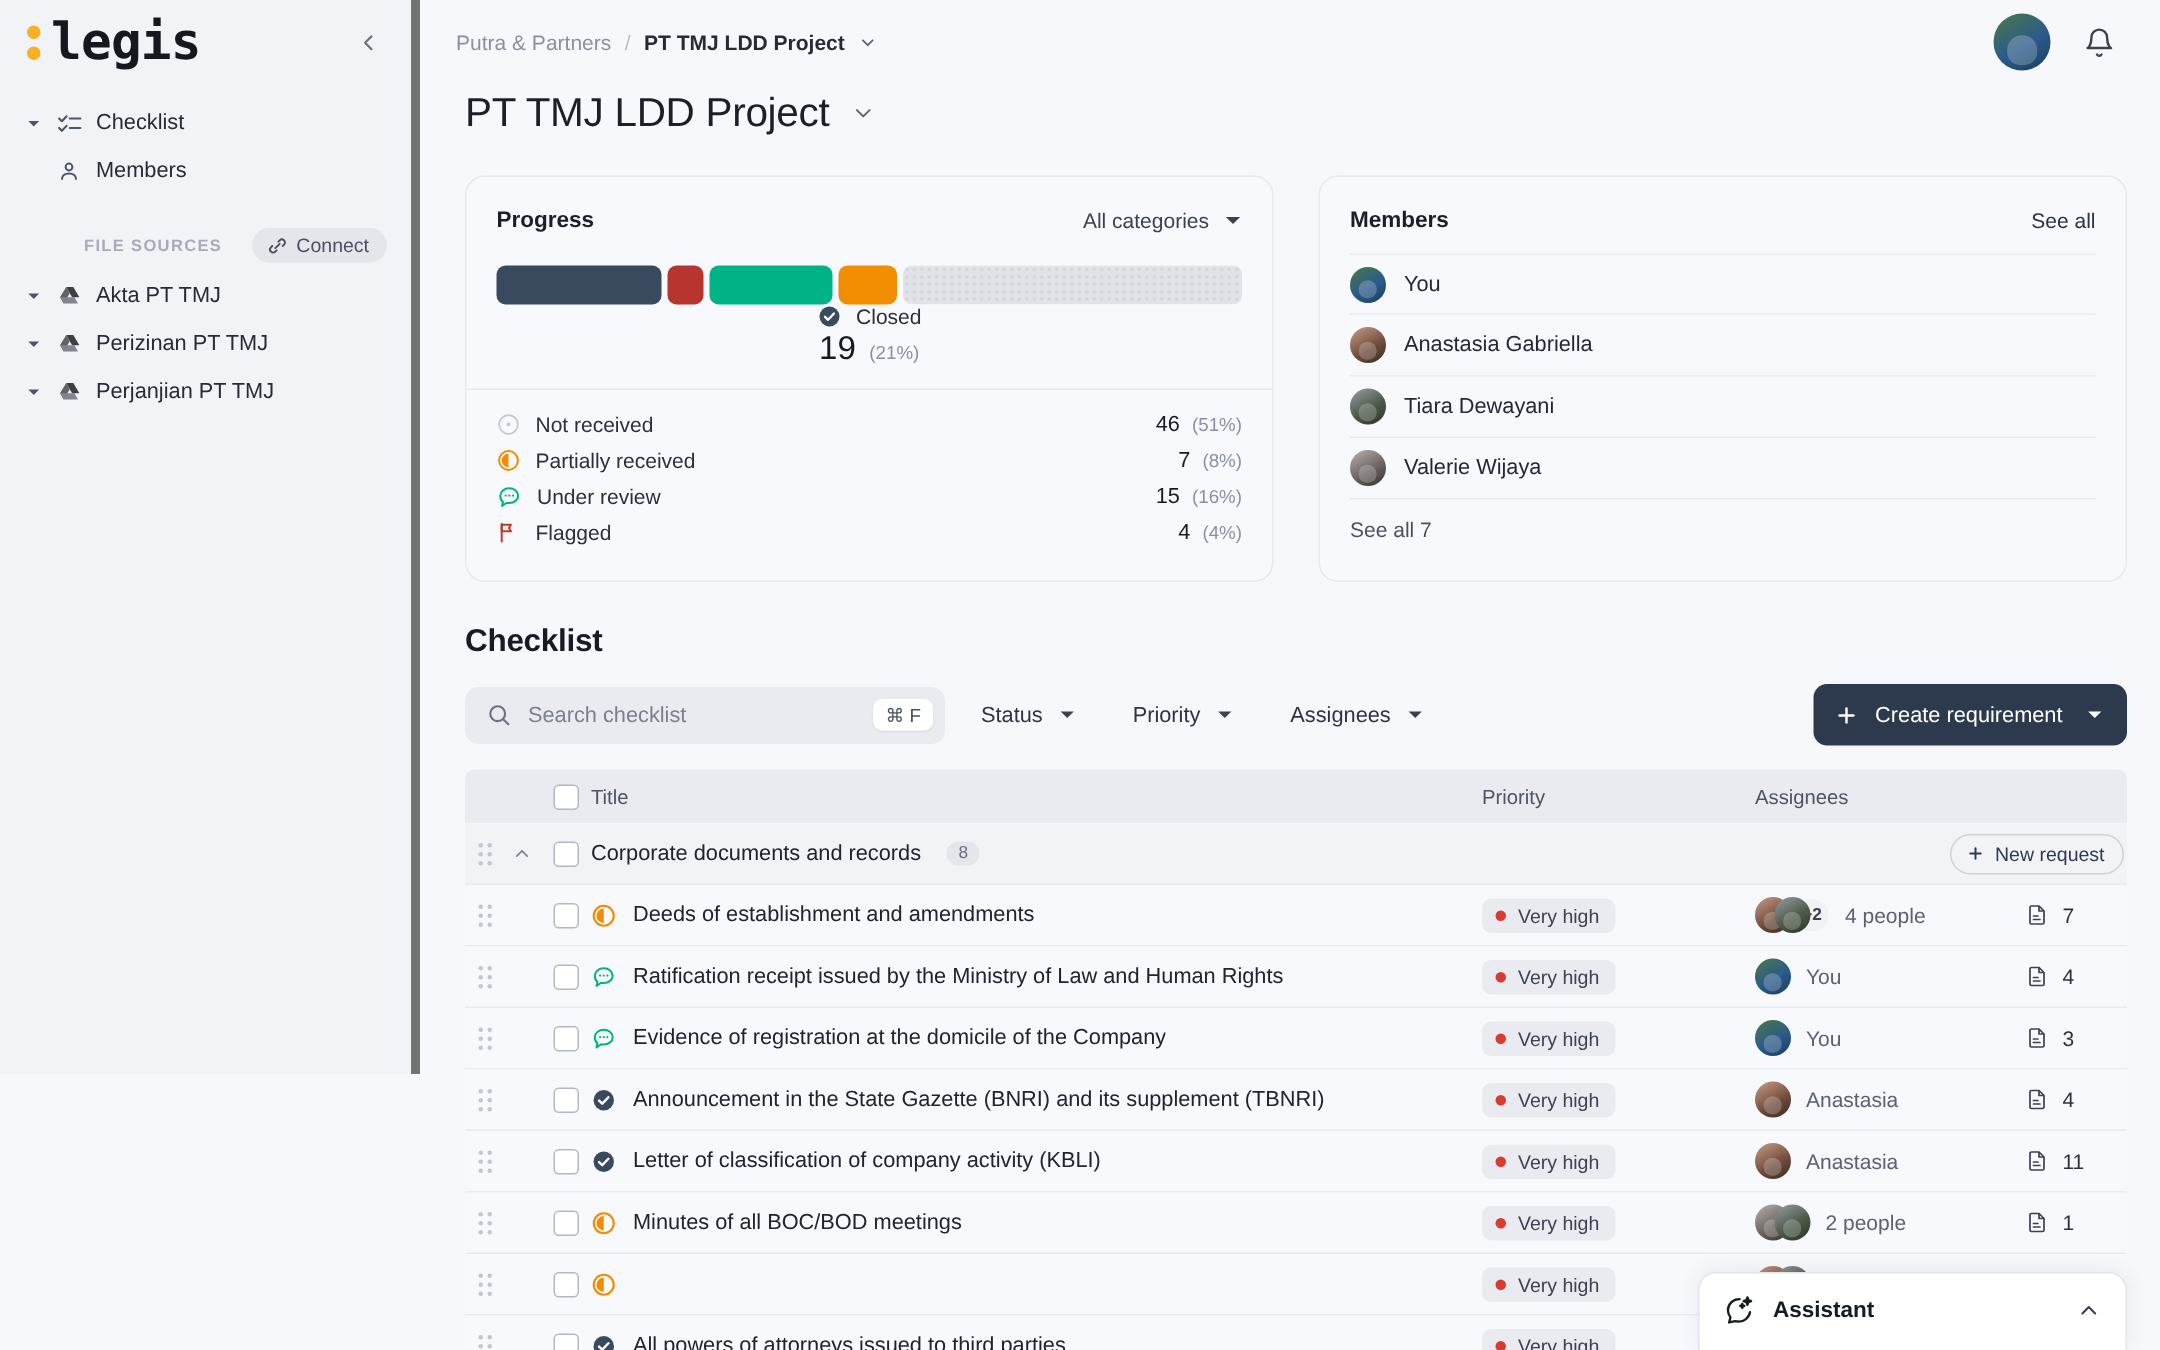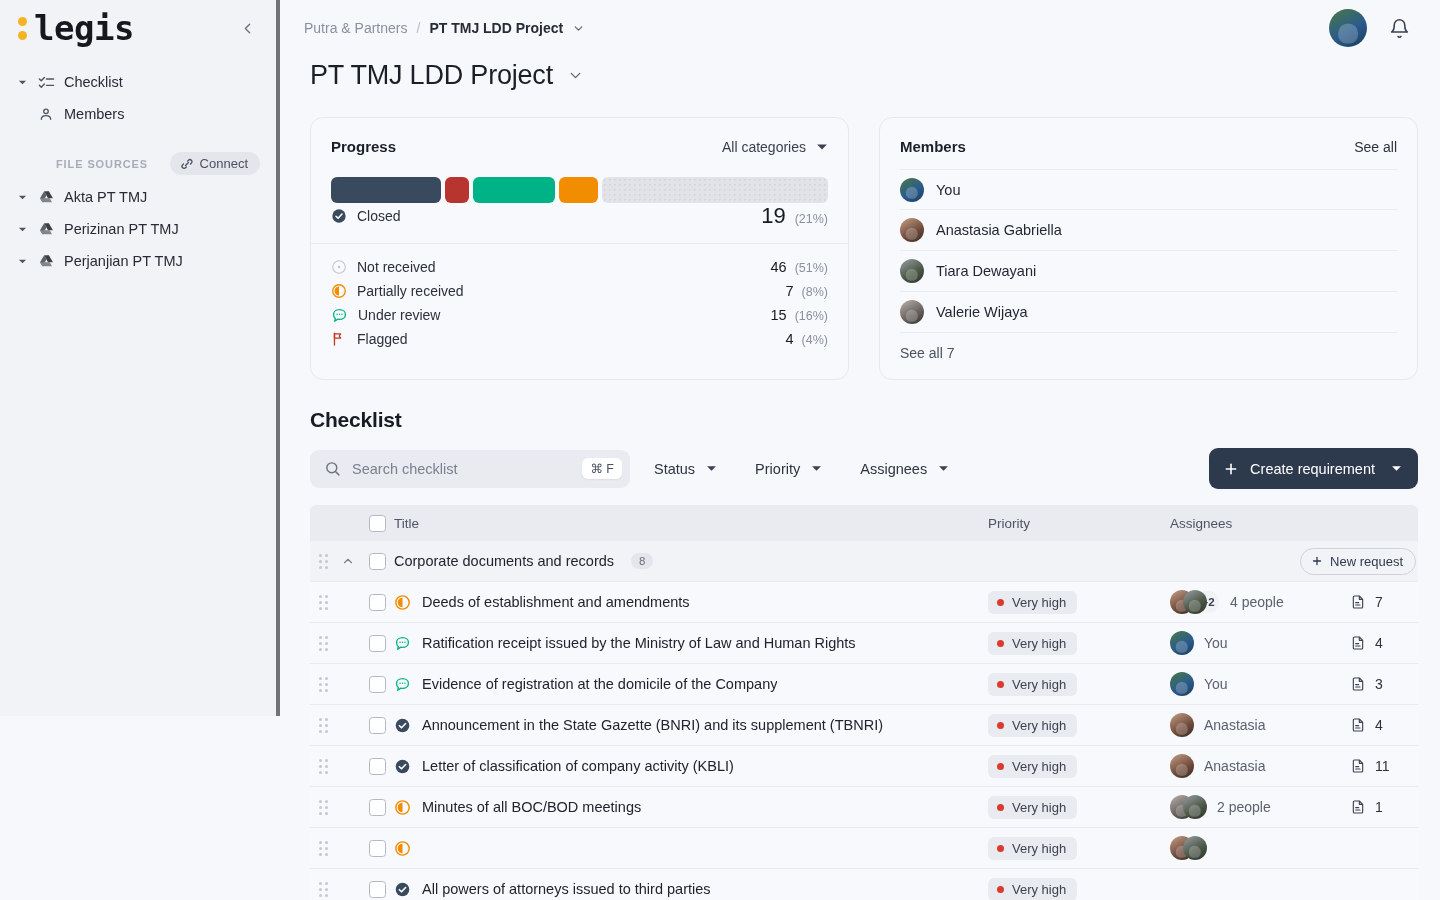--- a/index.html
+++ b/index.html
@@ -9,21 +9,21 @@
     background: #f7f8fb;
     color: #1f2330;
     overflow: hidden;
   }
   .app { display: flex; width: 1440px; height: 900px; }
 
   
   .sidebar {
     width: 280px; height: 716px;
     background: #f2f3f7;
-    border-right: 4px solid #737373;
+    border-right: 6px solid #737373;
     flex: 0 0 280px;
     position: relative;
   }
   .sb-top {
     height: 56px; display: flex; align-items: center;
     justify-content: space-between; padding: 0 16px 0 18px;
   }
   .logo { display: flex; align-items: center; gap: 2px; }
   .logo-dots { display: flex; flex-direction: column; gap: 5px; margin-right: 5px; }
   .logo-dots i { width: 9px; height: 9px; border-radius: 50%; background: #f5b324; display: block; }
@@ -118,20 +118,21 @@
     background: #e1e3e8; flex: 1;
     background-image: radial-gradient(#d3d6dc 1px, transparent 1px);
     background-size: 5px 5px;
   }
 
   .closed-row {
     display: flex; align-items: center; justify-content: space-between;
     padding: 16px 20px 14px 20px;
     border-bottom: 1px solid #e8eaef;
     margin: 6px 0 0 0;
+    flex-direction: column;
   }
   .stat-left { display: flex; align-items: center; gap: 10px; font-size: 14px; color: #2b303c; }
   .stat-right { display: flex; align-items: baseline; gap: 9px; }
   .closed-num { font-size: 22px; font-weight: 400; color: #161a22; }
   .closed-pct { font-size: 12.5px; color: #8a90a0; }
 
   .stat-list { padding: 11px 20px 20px 20px; }
   .stat-row {
     display: flex; align-items: center; justify-content: space-between;
     height: 24px;
@@ -946,15 +947,30 @@
         </span>
         <span class="c-prio"><span class="prio-pill">
               <span class="dot-red"></span>
               <span>Very high</span>
             </span></span>
         <span class="c-assign"></span>
         <span class="c-docs"></span>
       </div>
     </div>
 
+    <div class="assistant">
+      <span>
+        <svg width="21" height="21" viewBox="0 0 24 24" fill="none" stroke="#171b24" stroke-width="1.8" stroke-linecap="round" stroke-linejoin="round">
+          <path d="M20.2 13.4a8.6 8.6 0 01-9 7.2 10.3 10.3 0 01-2.3-.3L4.3 21.3l1-4A8.2 8.2 0 013.4 12a8.6 8.6 0 018.9-8.5"></path>
+          <path d="M18.2 2.2l.75 2.05 2.05.75-2.05.75-.75 2.05-.75-2.05L15.4 5l2.05-.75z" fill="#171b24"></path>
+          <path d="M14.3 7.1l.42 1.15 1.15.42-1.15.42-.42 1.15-.42-1.15-1.15-.42 1.15-.42z" fill="#171b24"></path>
+        </svg>
+      </span>
+      <span class="assistant-title">Assistant</span>
+      <span>
+        <svg width="17" height="17" viewBox="0 0 24 24" fill="none" stroke="#3b4150" stroke-width="2" stroke-linecap="round" stroke-linejoin="round">
+            <polyline points="6 15 12 9 18 15"></polyline>
+          </svg>
+      </span>
+    </div>
 
   </main>
 </div>
 
 </body></html>

